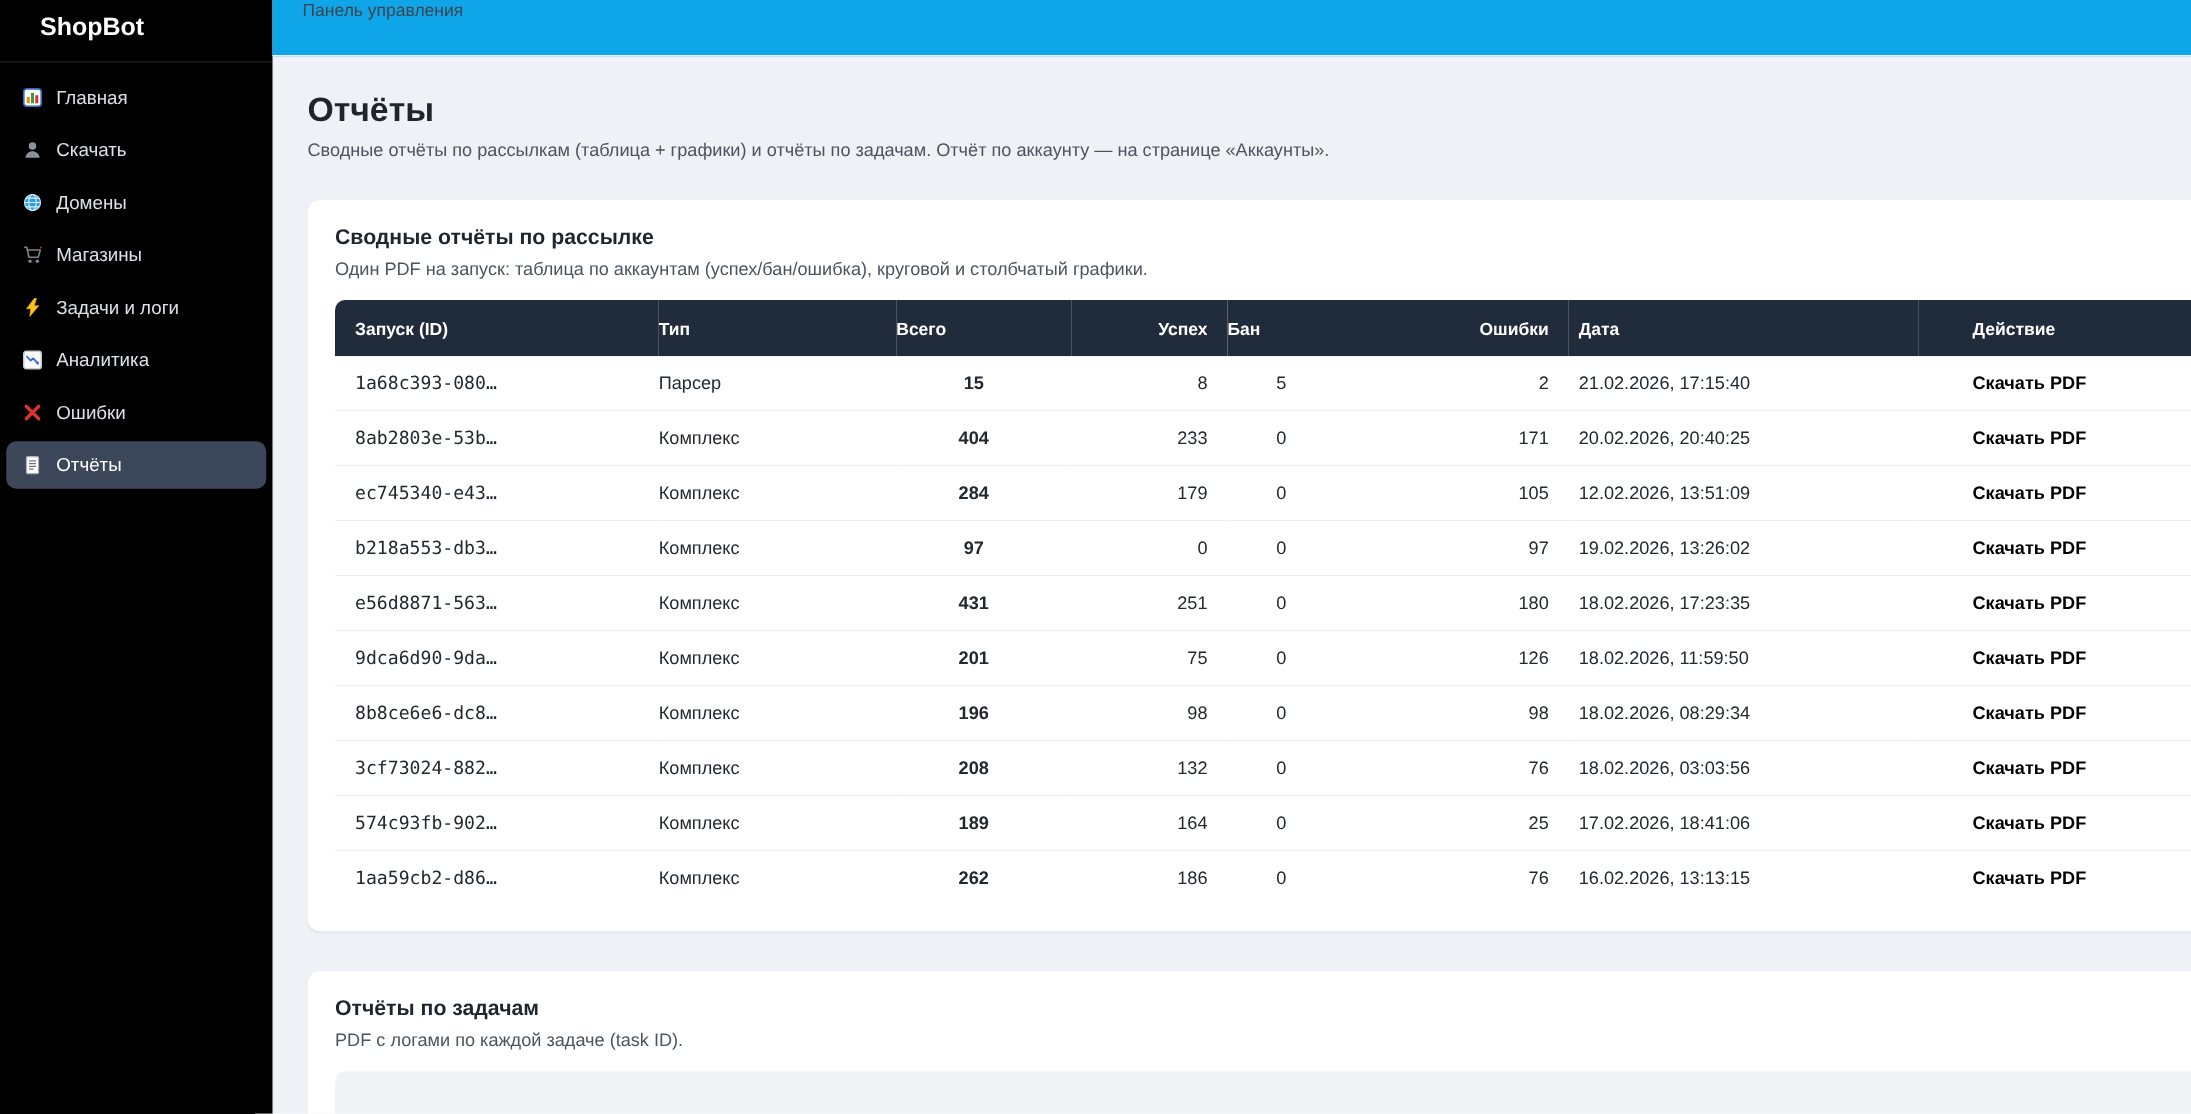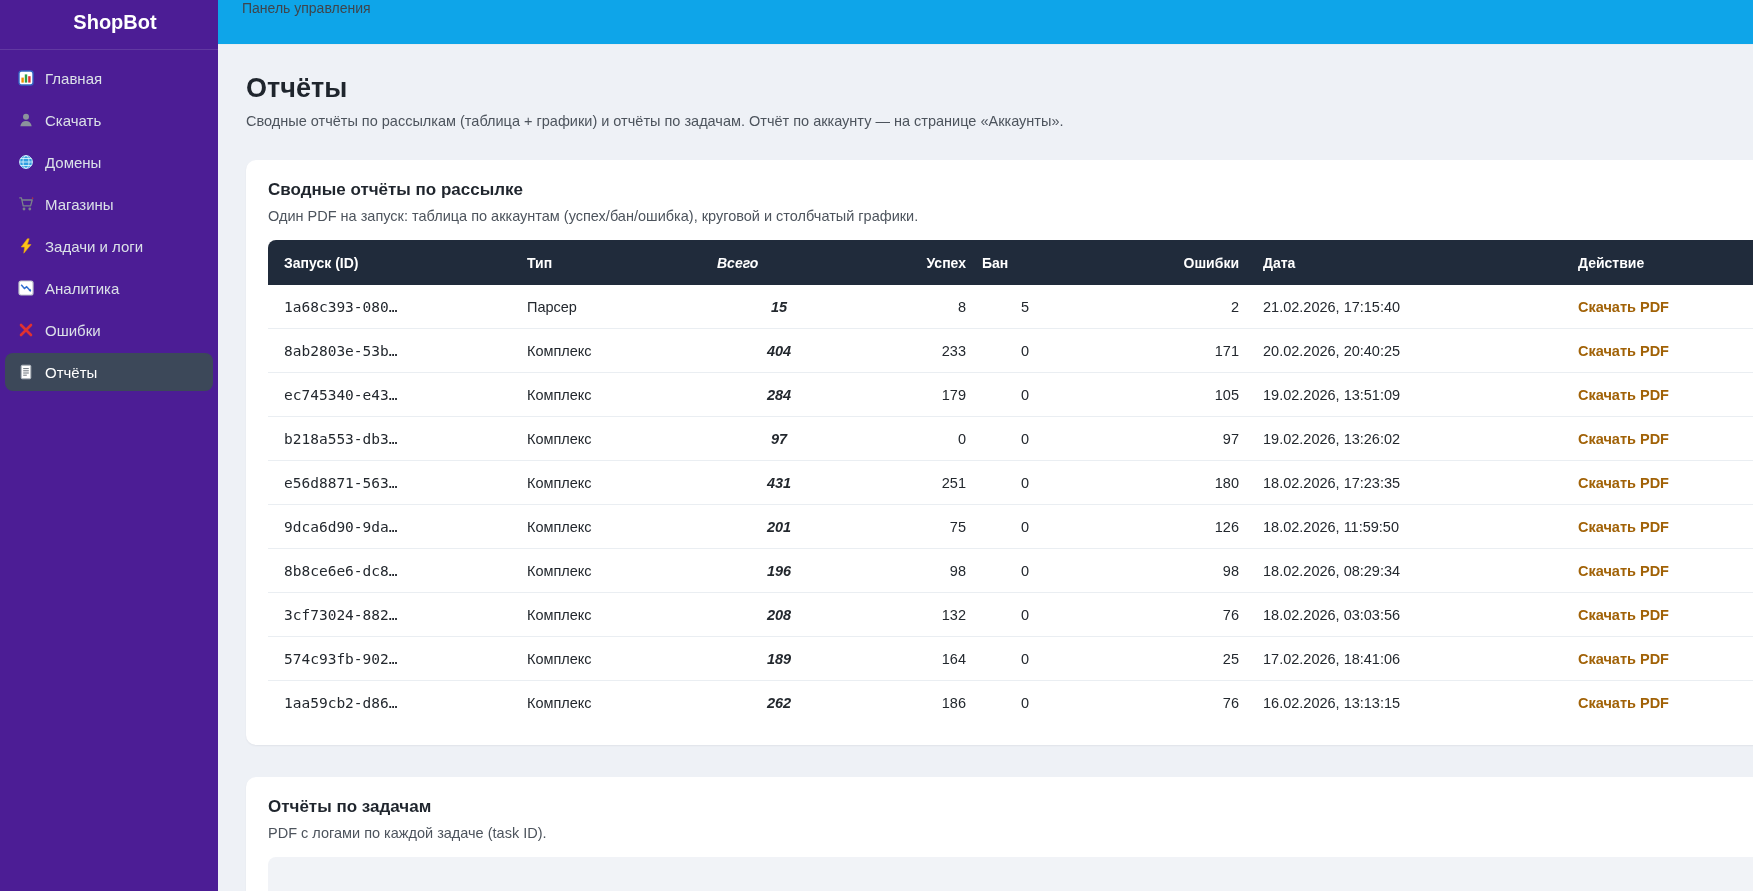--- a/index.html
+++ b/index.html
@@ -6,22 +6,21 @@
   html,body { margin:0; padding:0; }
   body {
     width:1753px; height:891px; overflow:hidden; position:relative;
     background:#eef1f6;
     font-family:"Liberation Sans", sans-serif;
     color:#23282e;
   }
   
   .sidebar {
     position:absolute; left:0; top:0; width:218px; height:891px;
-    background:#4c1d95;
-    text-align:center;
+    background:#000000;
   }
   .brand {
     color:#fff; font-size:20px; font-weight:700;
     padding:11px 20px 13px 32px; height:50px;
     border-bottom:1px solid rgba(255,255,255,.12);
   }
   .nav { padding:9px 5px; }
   .nav-item {
     display:flex; align-items:center; height:38px; margin-bottom:4px;
     padding:0 8px 0 13px; border-radius:8px;
@@ -59,32 +58,32 @@
   }
   .report-table thead th:first-child { border-radius:8px 0 0 0; }
   .report-table thead th:last-child  { border-radius:0 8px 0 0; }
   .report-table tbody td {
     height:44px; background:#fff; border-bottom:1px solid #eaeef2;
     font-size:14.5px; color:#23282e; vertical-align:middle; padding:0;
   }
   .report-table tbody tr:last-child td { border-bottom:none; }
   .c1 { width:259px; padding-left:16px !important;margin-top:32px; }
   .c2 { width:190px; }
-  .c3 { width:140px; text-align:center; padding-right:16px !important;font-style:italic; }
+  .c3 { width:140px; text-align:center; padding-right:16px !important; }
   .c4 { width:125px; text-align:right !important; padding-right:16px !important; }
   .c5 { width:102px; text-align:center; padding-right:16px !important; }
   .c6 { width:171px; text-align:right !important; padding-right:16px !important; }
   .c7 { width:280px; padding-left:8px !important; }
   .c8 { width:260px; padding-left:43px !important; }
   .cell-id { font-family:"DejaVu Sans Mono", monospace; font-size:13px; color:#2a2f36; }
   .cell-total { font-weight:700; color:#1a1f24; font-size:15px; }
   .val-success { color:#1d9b6c; }
   .val-ban     { color:#dc3545; }
   .val-errors  { color:#e8890f; }
-  .pdf-link { color:#a16207; font-weight:600; text-decoration:none; font-size:14.5px; cursor:pointer; }
+  .pdf-link { color:#000000; font-weight:600; text-decoration:none; font-size:14.5px; cursor:pointer; }
   
   .table-ghost-head {
     width:1527px; height:42px; background:#f1f3f7; border-radius:8px 8px 0 0;
   }
 </style>
 </head>
 <body>
 
 <aside class="sidebar">
   <div class="brand">ShopBot</div>
@@ -218,21 +217,21 @@
             <td class="c7">20.02.2026, 20:40:25</td>
             <td class="c8"><a class="pdf-link">Скачать PDF</a></td>
           </tr>
           <tr>
             <td class="c1 cell-id">ec745340-e43…</td>
             <td class="c2">Комплекс</td>
             <td class="c3 cell-total">284</td>
             <td class="c4 val-success">179</td>
             <td class="c5 val-ban">0</td>
             <td class="c6 val-errors">105</td>
-            <td class="c7">19.02.2026, 13:51:09</td>
+            <td class="c7">12.02.2026, 13:51:09</td>
             <td class="c8"><a class="pdf-link">Скачать PDF</a></td>
           </tr>
           <tr>
             <td class="c1 cell-id">b218a553-db3…</td>
             <td class="c2">Комплекс</td>
             <td class="c3 cell-total">97</td>
             <td class="c4 val-success">0</td>
             <td class="c5 val-ban">0</td>
             <td class="c6 val-errors">97</td>
             <td class="c7">19.02.2026, 13:26:02</td>

